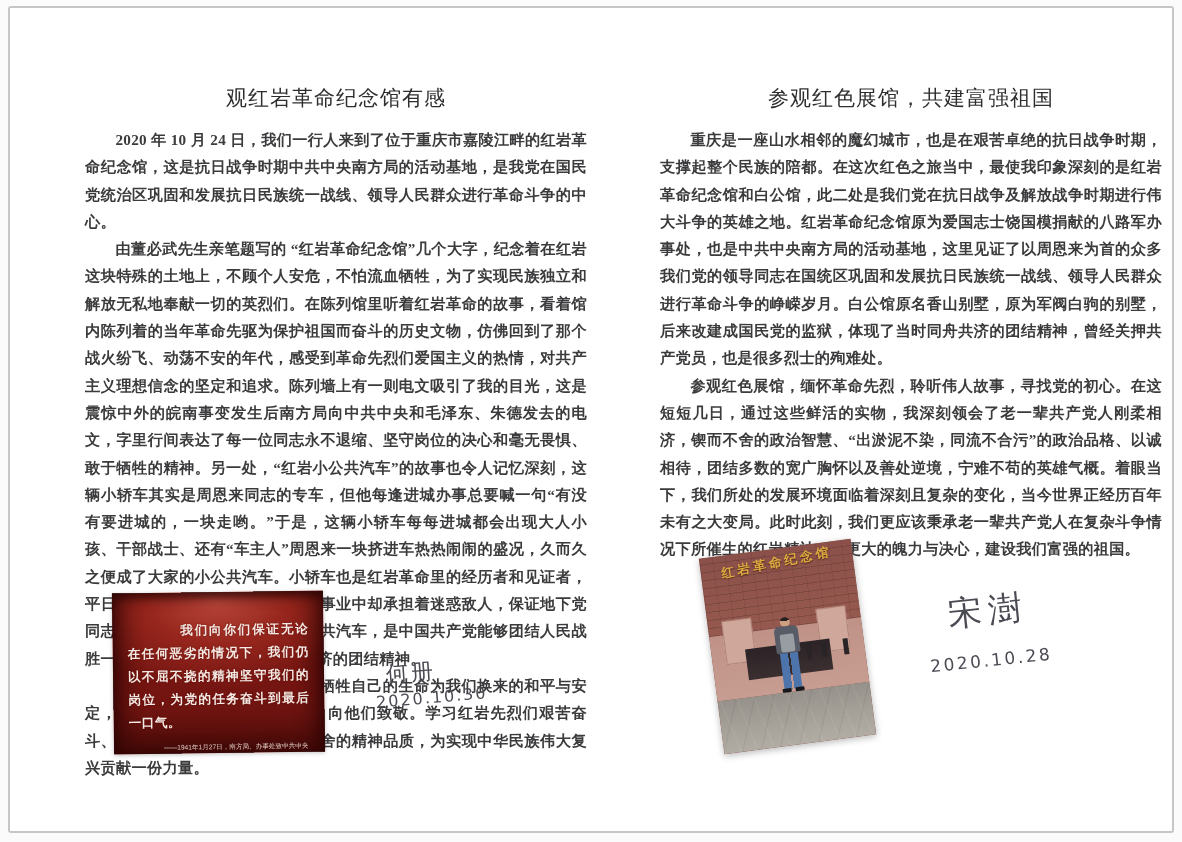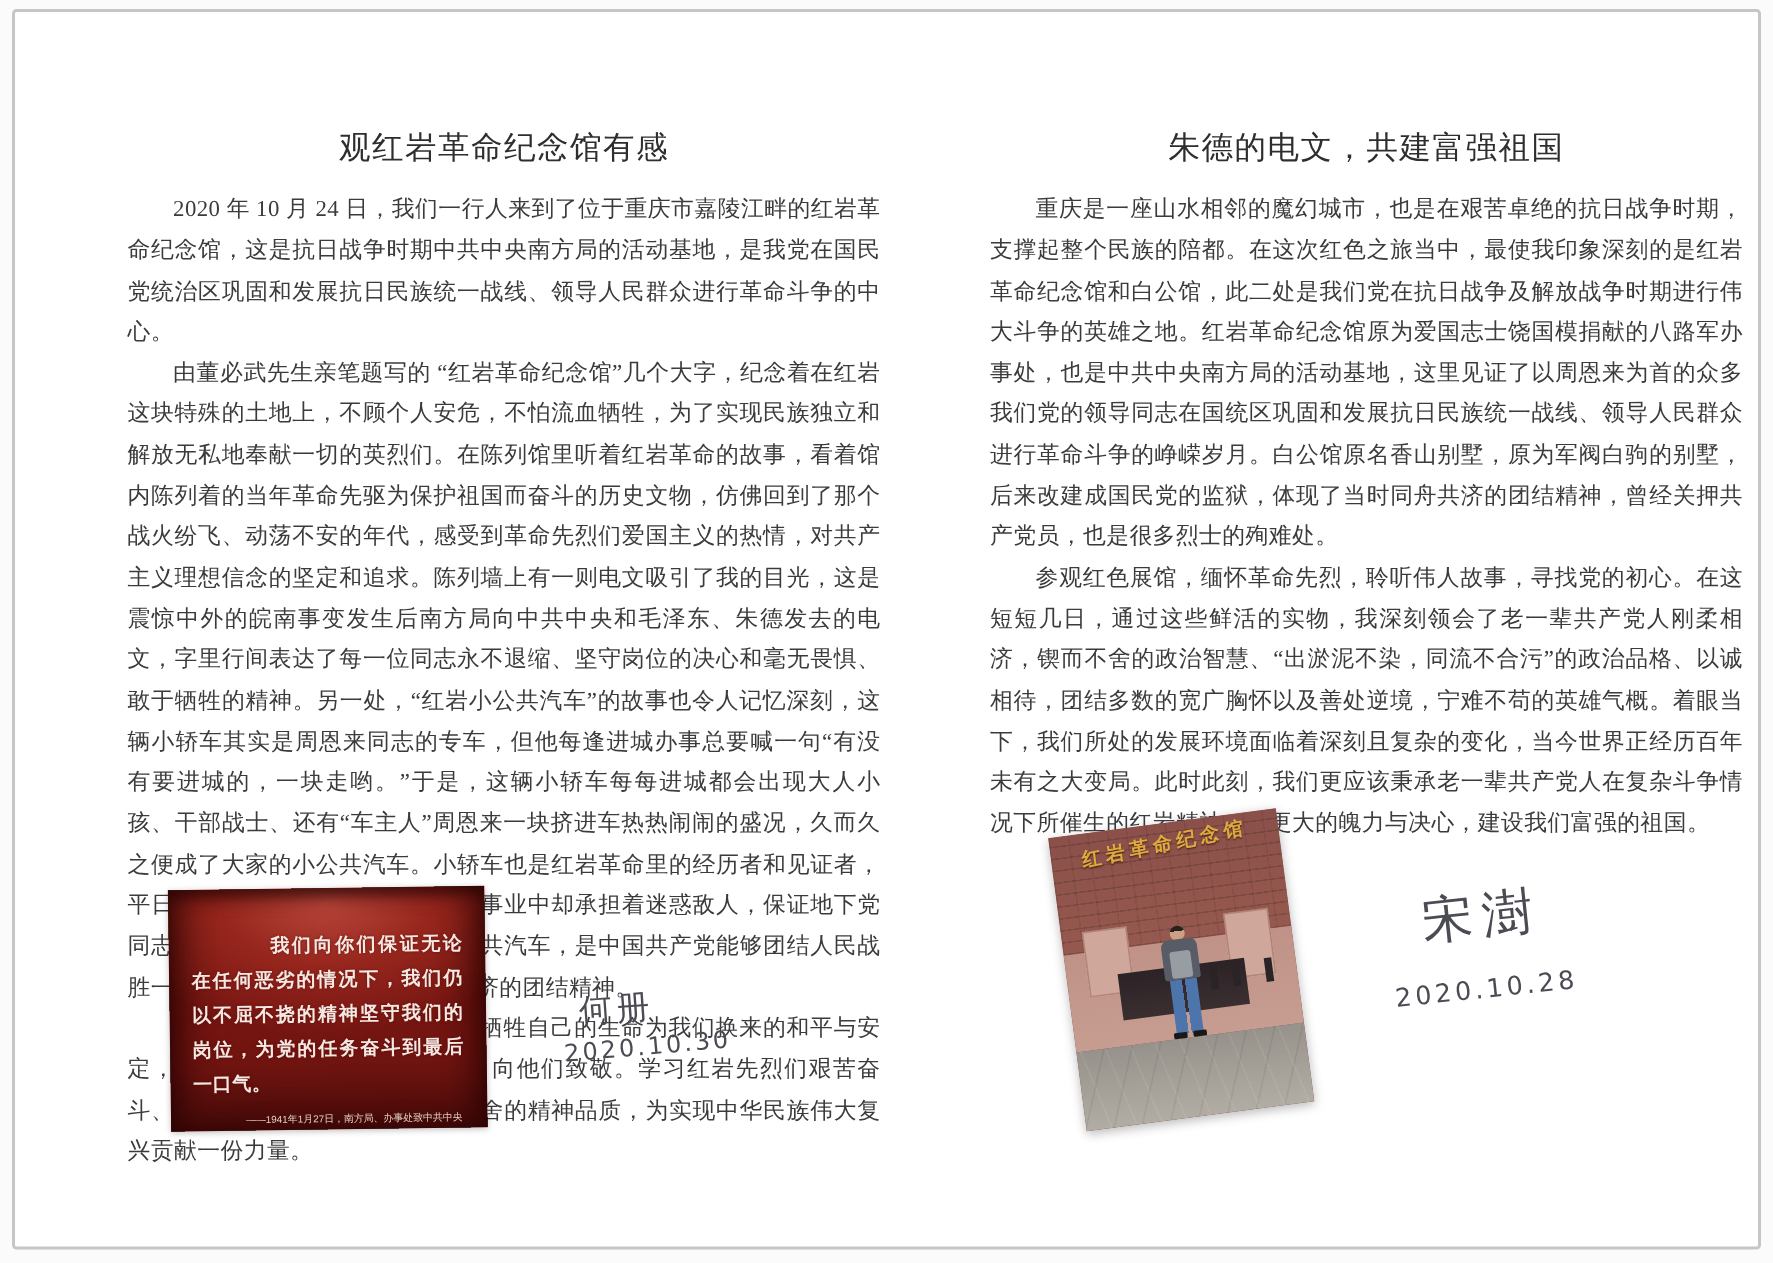--- a/index.html
+++ b/index.html
@@ -16,21 +16,21 @@
     position:absolute;top:84px;width:502px;color:#3b3b3d;
   }
   .page-col.left{left:85px;}
   .page-col.right{left:660px;}
   .page-title{
     text-align:center;font-size:21px;font-weight:normal;letter-spacing:1px;
     color:#2e2e30;margin:0 0 14px 0;
   }
   .body-text p{
     margin:0;font-size:15.2px;line-height:27.3px;text-align:justify;
-    text-indent:2em;letter-spacing:.3px;
+    text-indent:2em;letter-spacing:.3px;font-weight:bold;
   }
   
   .photo-left{
     position:absolute;left:113px;top:592px;width:211px;height:161px;
     transform:rotate(-0.8deg);
     background:
       radial-gradient(ellipse 70% 55% at 50% 6%, #b8453a 0%, #96261d 48%, #741511 100%);
     box-shadow:inset 0 5px 9px rgba(25,0,0,.55), inset 0 -26px 30px rgba(25,0,0,.45),
       inset 12px 0 18px rgba(30,0,0,.35), inset -12px 0 18px rgba(30,0,0,.35),
       0 1px 4px rgba(0,0,0,.25);
@@ -125,21 +125,21 @@
     <div class="cap1">——1941年1月27日，南方局、办事处致中共中央</div>
     <div class="cap2">给毛泽东、朱德的电文。</div>
   </div>
 
 </div>
 
 <div class="sig sig-left-name">何册</div>
 <div class="sig sig-left-date">2020.10.30</div>
 
 <div class="page-col right">
-  <h1 class="page-title">朱德的电文，共建富强祖国</h1>
+  <h1 class="page-title">参观红色展馆，共建富强祖国</h1>
   <div class="body-text">
     <p>重庆是一座山水相邻的魔幻城市，也是在艰苦卓绝的抗日战争时期，支撑起整个民族的陪都。在这次红色之旅当中，最使我印象深刻的是红岩革命纪念馆和白公馆，此二处是我们党在抗日战争及解放战争时期进行伟大斗争的英雄之地。红岩革命纪念馆原为爱国志士饶国模捐献的八路军办事处，也是中共中央南方局的活动基地，这里见证了以周恩来为首的众多我们党的领导同志在国统区巩固和发展抗日民族统一战线、领导人民群众进行革命斗争的峥嵘岁月。白公馆原名香山别墅，原为军阀白驹的别墅，后来改建成国民党的监狱，体现了当时同舟共济的团结精神，曾经关押共产党员，也是很多烈士的殉难处。</p>
     <p>参观红色展馆，缅怀革命先烈，聆听伟人故事，寻找党的初心。在这短短几日，通过这些鲜活的实物，我深刻领会了老一辈共产党人刚柔相济，锲而不舍的政治智慧、“出淤泥不染，同流不合污”的政治品格、以诚相待，团结多数的宽广胸怀以及善处逆境，宁难不苟的英雄气概。着眼当下，我们所处的发展环境面临着深刻且复杂的变化，当今世界正经历百年未有之大变局。此时此刻，我们更应该秉承老一辈共产党人在复杂斗争情况下所催生的红岩精神，以更大的魄力与决心，建设我们富强的祖国。</p>
   </div>
 </div>
 
 <div class="photo-right">
   <div class="pr-wall">
     <div class="pr-sign">红岩革命纪念馆</div>
   </div>

